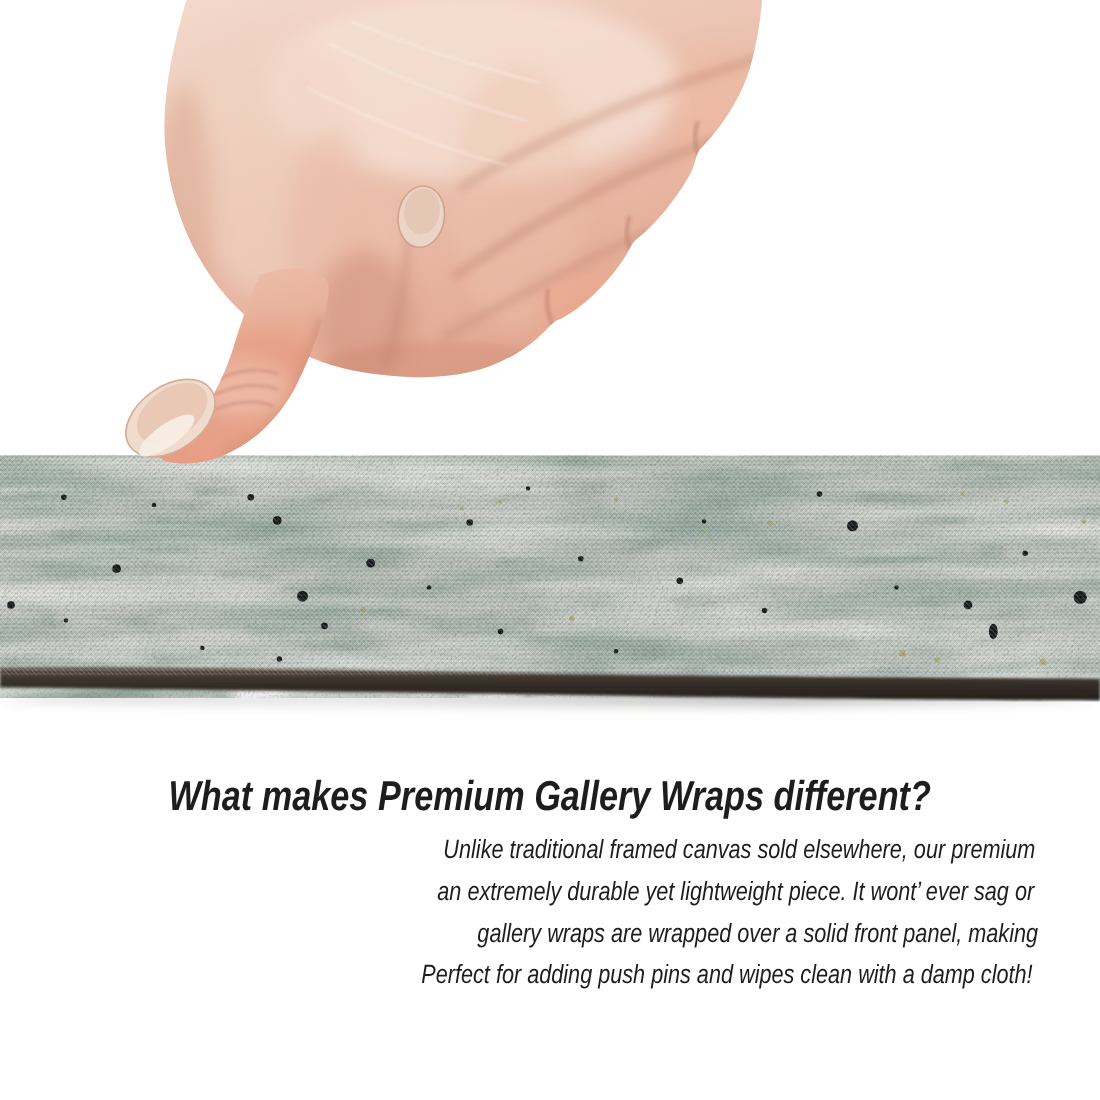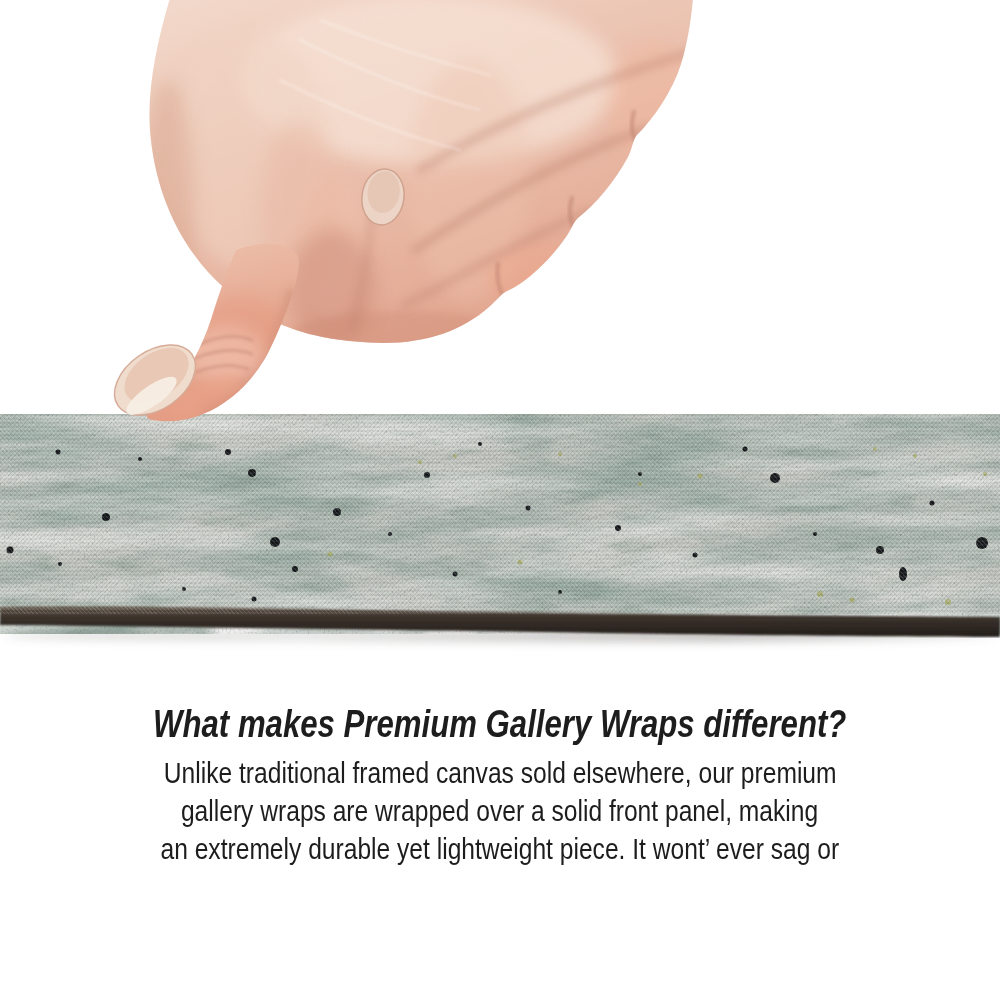--- a/index.html
+++ b/index.html
@@ -17,21 +17,21 @@
       repeating-linear-gradient(0deg, rgba(255,255,255,.06) 0 2px, rgba(0,0,0,.05) 2px 4px);}
   .strip-shadow{position:absolute;left:4px;top:630px;width:992px;height:12px;
     filter:blur(5px);border-radius:50%;
     background:linear-gradient(90deg, rgba(40,35,30,.20) 0%, rgba(40,35,30,.12) 30%,
                rgba(40,35,30,.30) 72%, rgba(40,35,30,.12) 100%);}
 
   
   .copy{position:absolute;left:0;right:0;top:701px;text-align:center;color:#1d1d1d;}
   .cond{display:inline-block;transform:scaleX(.82);transform-origin:center;white-space:nowrap;}
   .headline{font-size:38px;line-height:46px;font-weight:700;font-style:italic;margin-bottom:7px;}
-  .bodyline{font-size:30px;line-height:38px;font-weight:400;}
+  .bodyline{font-size:24px;line-height:38px;font-weight:400;font-style:italic;text-align:right;}
 </style>
 </head>
 <body>
 
 <div class="scene">
 
   <div class="strip">
     <svg class="strip-svg" viewBox="0 0 1000 224">
       <defs>
         <filter id="paintCoarse" x="-5%" y="-10%" width="110%" height="120%">
@@ -206,20 +206,23 @@
   </svg>
 
   <div class="copy">
     <div class="headline">
       <span class="cond">What makes Premium Gallery Wraps different?</span>
     </div>
     <div class="bodyline">
       <span class="cond">Unlike traditional framed canvas sold elsewhere, our premium</span>
     </div>
     <div class="bodyline">
+      <span class="cond">an extremely durable yet lightweight piece. It wont’ ever sag or</span>
+    </div>
+    <div class="bodyline">
       <span class="cond">gallery wraps are wrapped over a solid front panel, making</span>
     </div>
     <div class="bodyline">
-      <span class="cond">an extremely durable yet lightweight piece. It wont’ ever sag or</span>
+      <span class="cond">Perfect for adding push pins and wipes clean with a damp cloth!</span>
     </div>
   </div>
 
 </div>
 
 </body></html>

